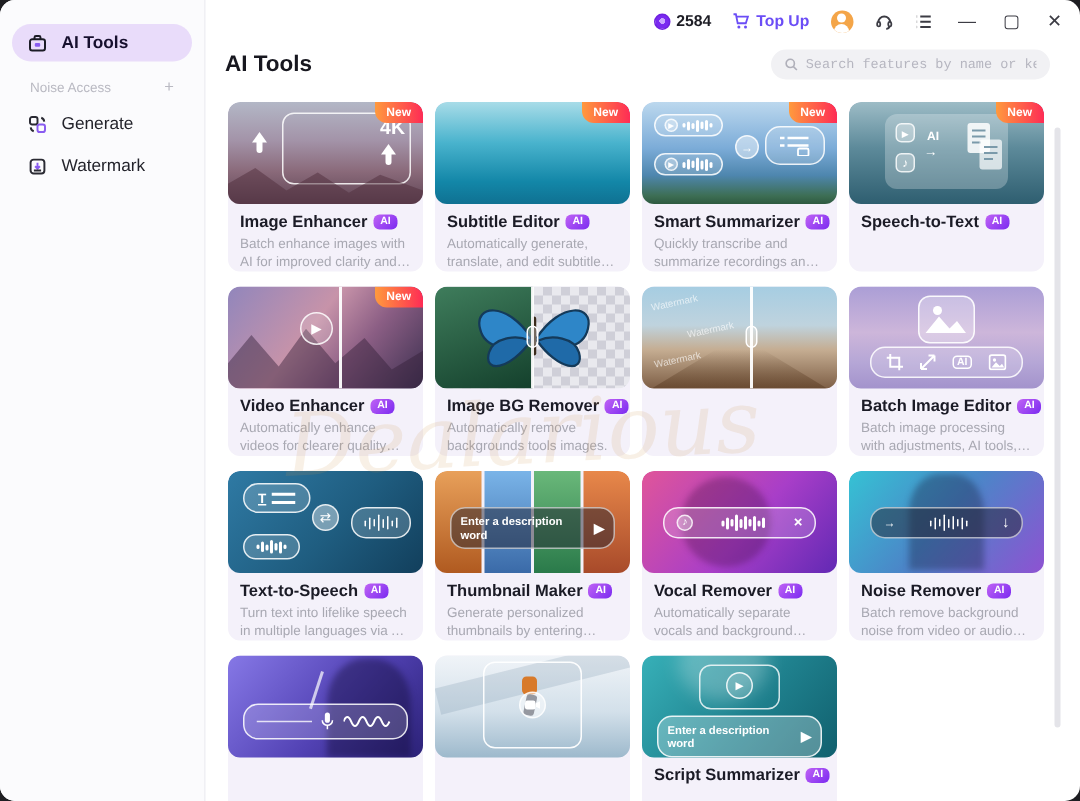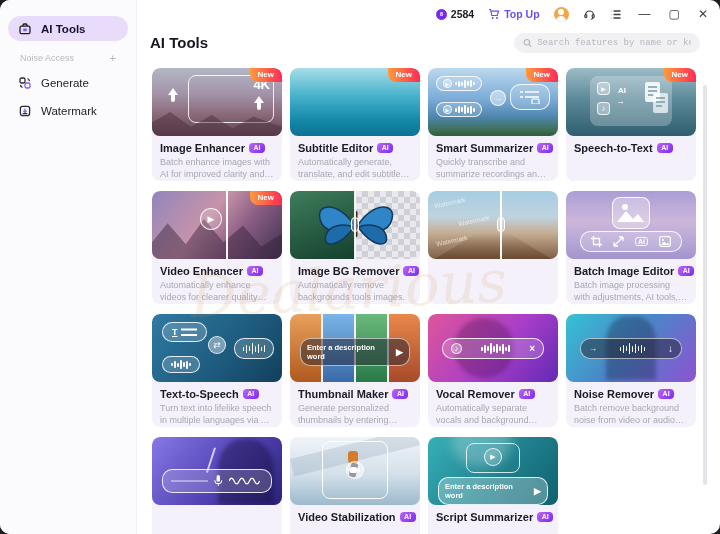--- a/index.html
+++ b/index.html
@@ -492,26 +492,20 @@
    <div style="position:absolute;left:58px;top:14px;width:10px;height:12px;background:#d87a2a;border-radius:3px"></div>
    <div style="position:absolute;left:60px;top:26px;width:7px;height:14px;background:#2a3040;border-radius:2px;transform:rotate(12deg)"></div>
    <div class="fr" style="left:32px;top:4px;width:66px;height:58px;border-color:rgba(255,255,255,.95)"></div>
    <span class="circ" style="position:absolute;left:56px;top:24px;width:18px;height:18px;background:rgba(255,255,255,.5)">
      <svg width="10" height="8" viewBox="0 0 10 8">
               <rect x="0" y="1" width="7" height="6" rx="1.5" fill="#fff"></rect>
               <path d="M7 3 L10 1.5 V6.5 L7 5 Z" fill="#fff"></path>
             </svg>
    </span>
         </div>
-        <div class="cbody">
-          <div class="trow">
-            <span class="ctitle">Video Stabilization</span>
-            <span class="aibadge">AI</span>
-          </div>
-        </div>
       </div>
       <div class="card">
         <div class="cimg art-script-generator">
    <div style="position:absolute;left:24px;top:-20px;width:60px;height:50px;background:rgba(255,255,255,.25);filter:blur(6px);border-radius:50%"></div>
    <div class="fr" style="left:38px;top:6px;width:54px;height:30px;border-color:rgba(255,255,255,.8)"></div>
    <div class="playc" style="left:56px;top:11px;width:18px;height:18px;font-size:7px">▶</div>
    <div class="pill" style="left:10px;top:40px;right:10px;padding:4px 6px;justify-content:space-between;background:rgba(255,255,255,.28)">
      <span class="otext" style="font-size:7.5px">Enter a description word</span>
      <span class="otext" style="font-size:9px">▶</span>
    </div>

